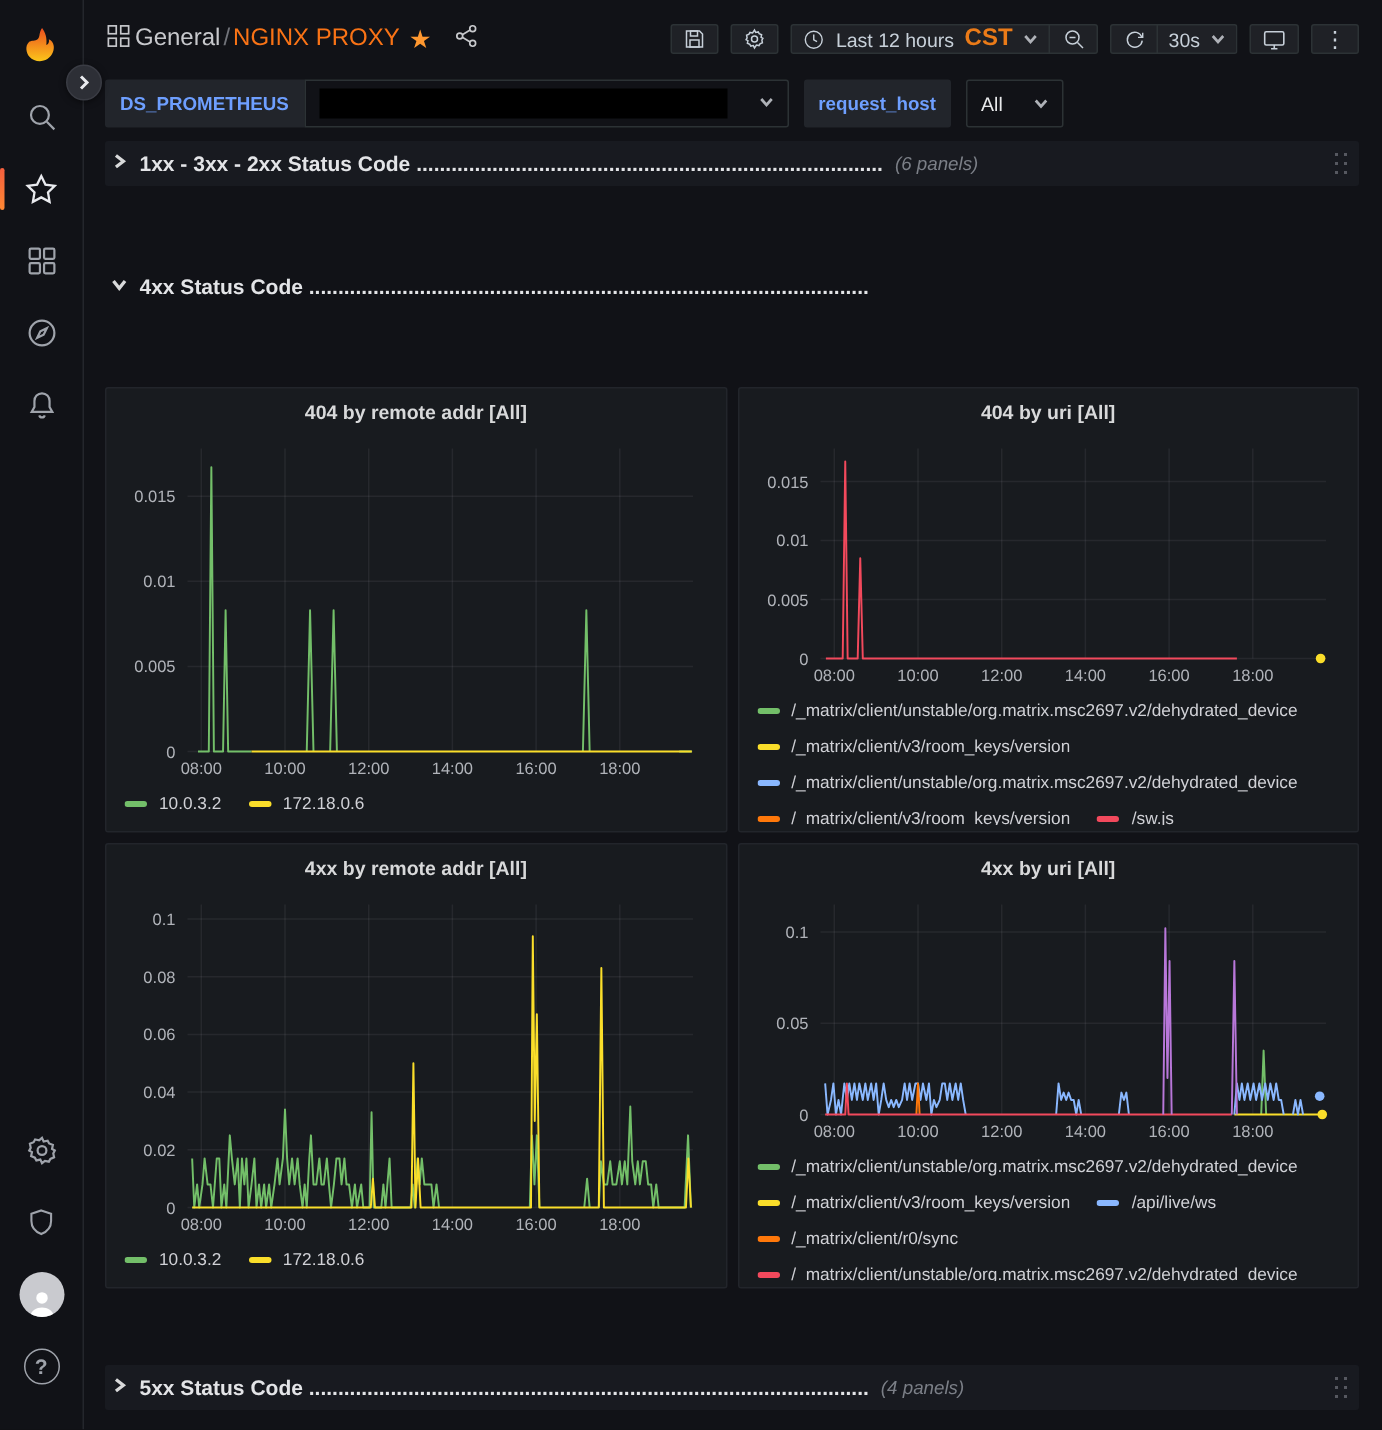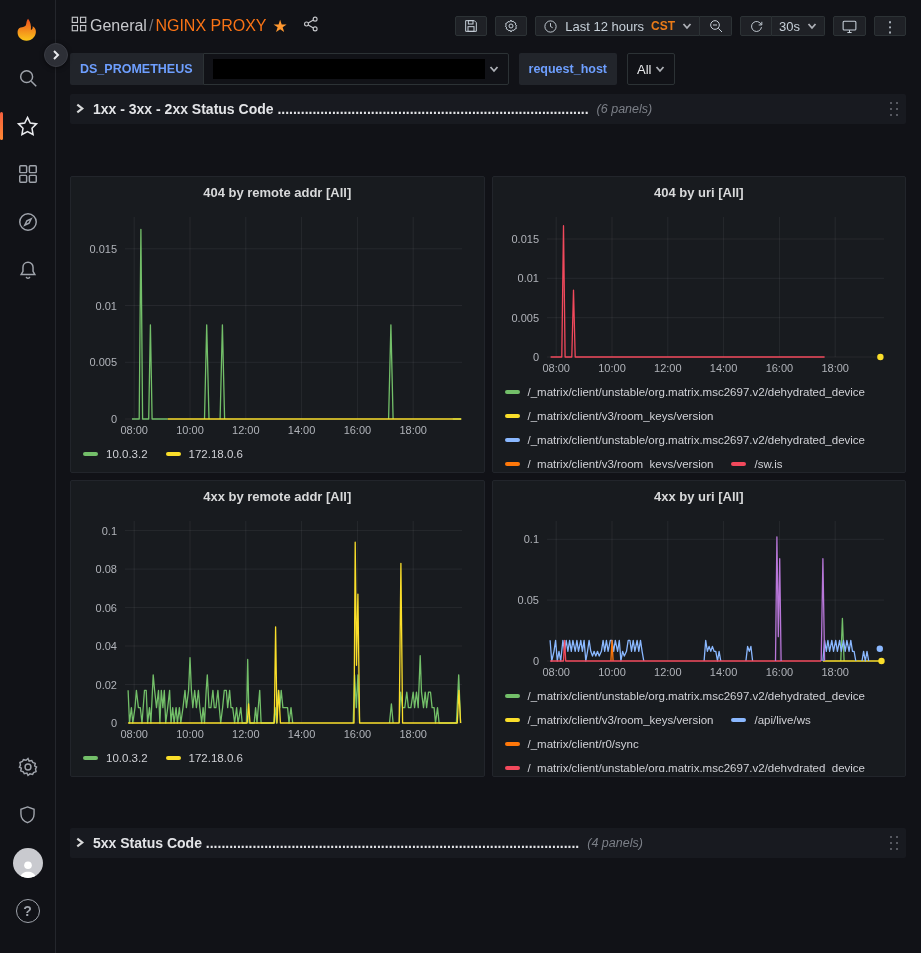--- a/index.html
+++ b/index.html
@@ -37,32 +37,32 @@
   .crumb .title { color:#f97316; cursor:pointer; }
   .fav-star { color:#ff9830; font-size:17px; margin-left:4px; cursor:pointer; }
   .tb-right { margin-left:auto; display:flex; align-items:center; gap:8px; }
   .tb-btn { height:20px; min-width:32px; background:#1f2126; border:1px solid #2c3235; border-radius:2px;
     display:flex; align-items:center; justify-content:center; padding:0 7px; cursor:pointer;
     color:#c7d0d9; font-size:13px; gap:7px; }
   .tb-group { display:flex; }
   .tb-group .tb-btn:first-child { border-radius:2px 0 0 2px; }
   .tb-group .tb-btn + .tb-btn { border-left:none; border-radius:0 2px 2px 0; }
   .tb-btn svg { stroke:#c7d0d9; fill:none; stroke-width:1.5; }
-  .tz { color:#eb7b18; font-weight:bold; font-size:12px; }
+  .tz { color:#eb7b18; font-weight:bold; font-size:16px; }
   .kebab { color:#c7d0d9; font-size:15px; letter-spacing:0; line-height:1; }
   .share-icon { margin-left:12px; cursor:pointer; }
   .share-icon svg { stroke:#c7c8cc; fill:none; stroke-width:1.5; }
   .grid-icon svg { stroke:#c7c8cc; fill:none; stroke-width:1.5; }
 
   
   .varbar { height:40px; display:flex; align-items:center; gap:10px; padding:0 15px 6px 14px; }
   .var-group { display:flex;justify-content:flex-end; }
   .var-label { height:32px; display:flex; align-items:center; padding:0 10px; background:#22252b;
     color:#6e9fff; font-size:12.5px; font-weight:bold; border-radius:2px 0 0 2px; cursor:pointer; }
-  .var-value { height:32px; display:flex; align-items:center; gap:4px; padding:0 9px; background:#111217;
+  .var-value { height:32px; display:flex; align-items:center; gap:21px; padding:0 9px; background:#111217;
     border:1px solid #2c3235; border-radius:0 2px 2px 0; cursor:pointer; }
   .var-value.standalone { border-radius:2px; color:#e8e9eb; font-size:13px; }
   .redact-bar { width:272px; height:20px; background:#000; }
   .chev { display:inline-block; }
   .chev svg { stroke:#aeb1b7; fill:none; stroke-width:1.8; }
 
   
   .content { flex:1; padding:2px 15px 0 14px; display:flex; flex-direction:column;gap:45px; }
   .dash-row { height:30px; display:flex; align-items:center; gap:8px; padding:0 6px 0 4px;
     margin-bottom:7px; cursor:pointer; }
@@ -282,20 +282,26 @@
 
       <div class="dash-row collapsed">
         <span class="row-chev"><svg width="11" height="11" viewBox="0 0 10 10">
               <polyline points="3,1.5 7.5,5 3,8.5"></polyline>
             </svg></span>
         <span class="row-title"><span>1xx - 3xx - 2xx Status Code</span> <span>................................................................................</span></span>
         <span class="row-count">(6 panels)</span>
         <span class="row-drag"></span>
       </div>
 
+      <div class="dash-row">
+        <span class="row-chev"><svg width="11" height="11" viewBox="0 0 10 10">
+              <polyline points="1.5,3 5,7.5 8.5,3"></polyline>
+            </svg></span>
+        <span class="row-title"><span>4xx Status Code</span> <span>................................................................................................</span></span>
+      </div>
 
       <div class="dash-grid">
 
         <div class="panel">
           <div class="panel-title">404 by remote addr [All]</div>
           <div class="plot plot-tall"><svg width="397" height="232">
                 <line class="grid" x1="46" x2="383" y1="212.0" y2="212.0"></line>
                 <text class="tick" text-anchor="end" x="38" y="216">0</text>
                 <line class="grid" x1="46" x2="383" y1="155.3" y2="155.3"></line>
                 <text class="tick" text-anchor="end" x="38" y="159.3">0.005</text>

